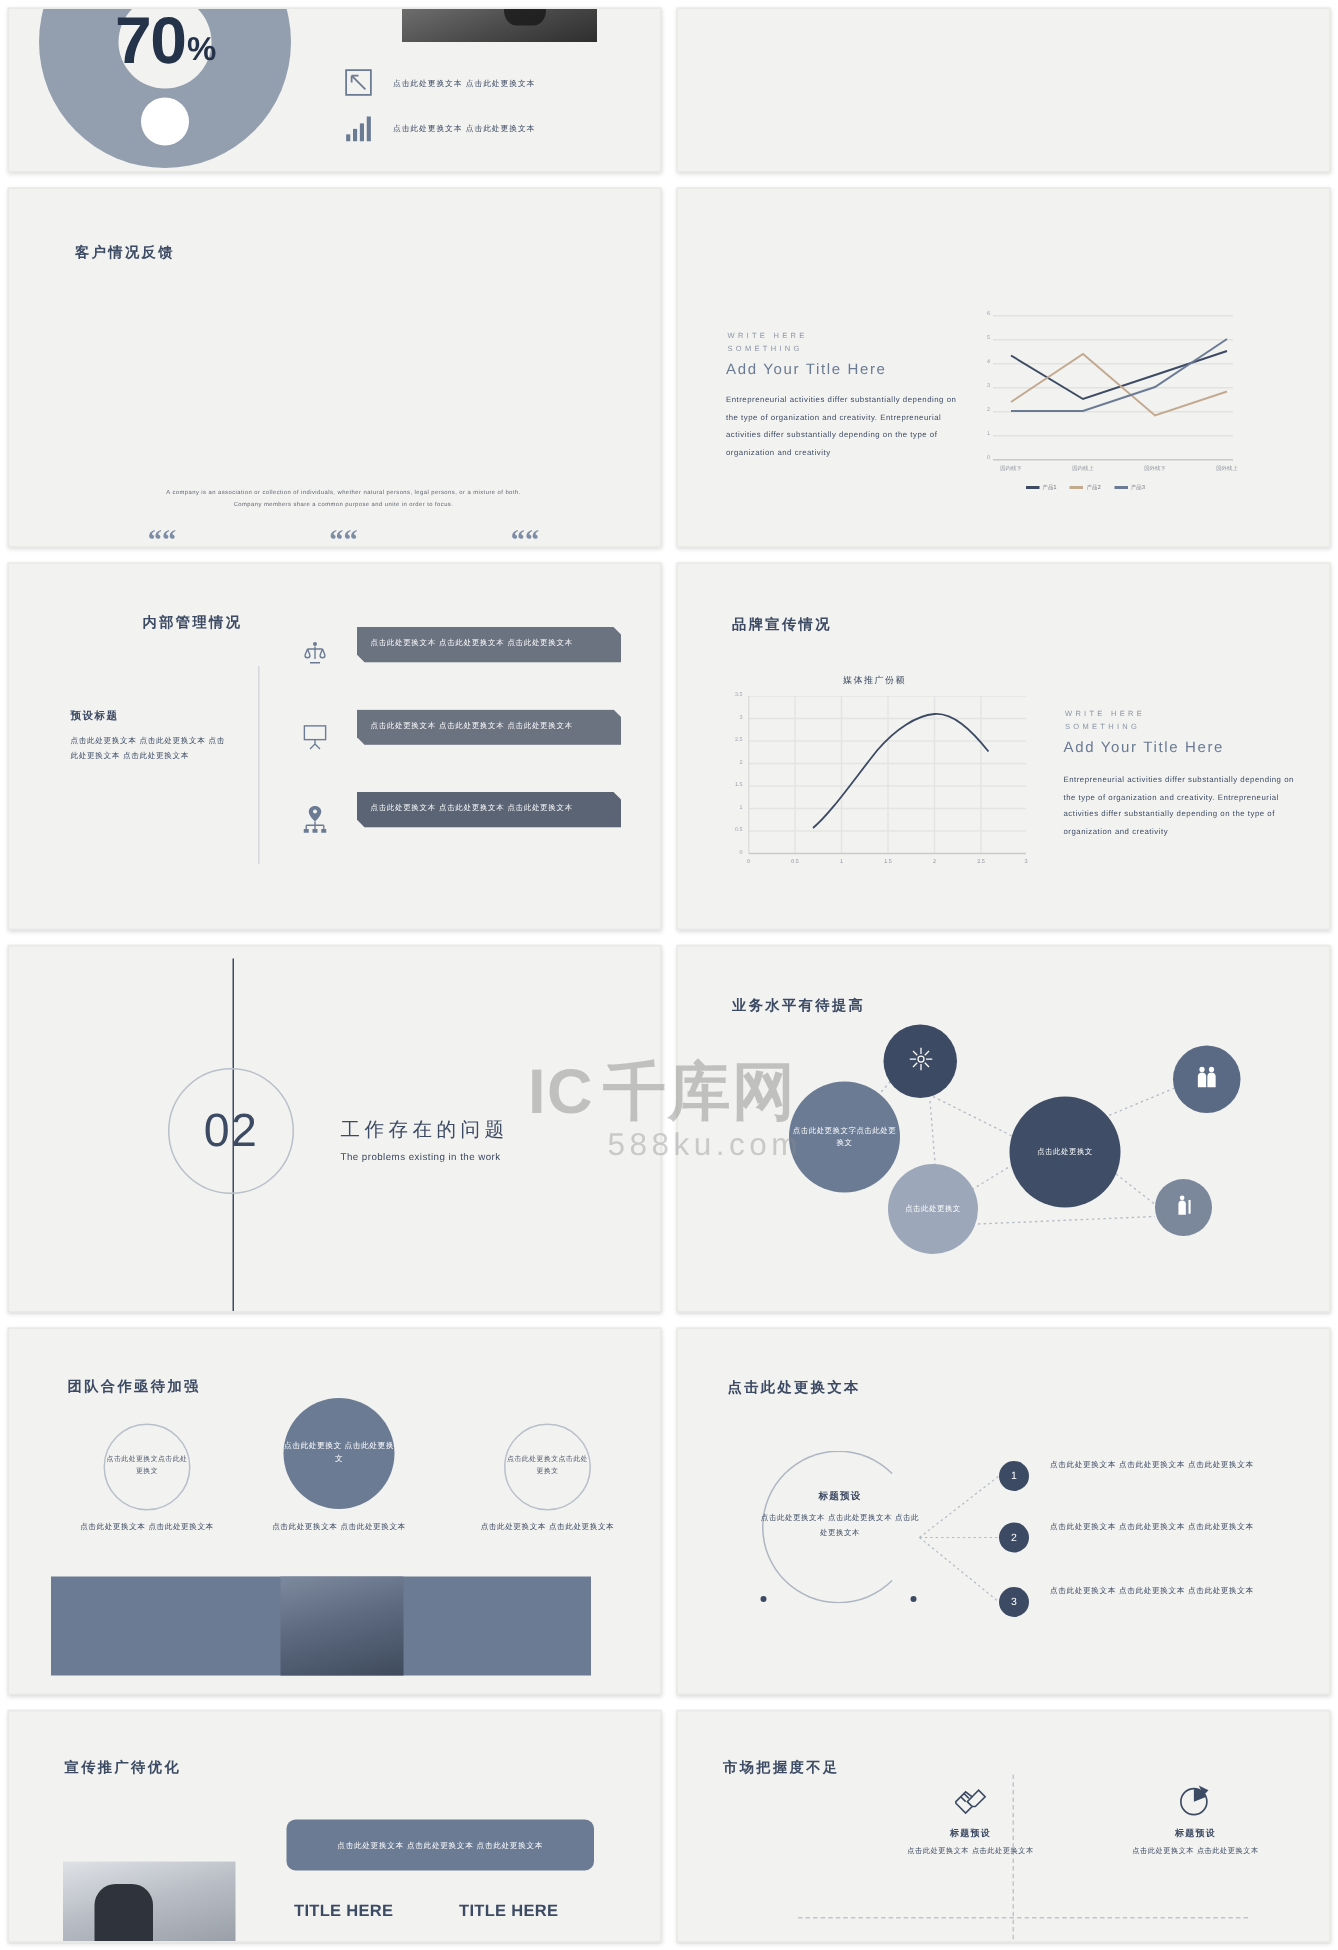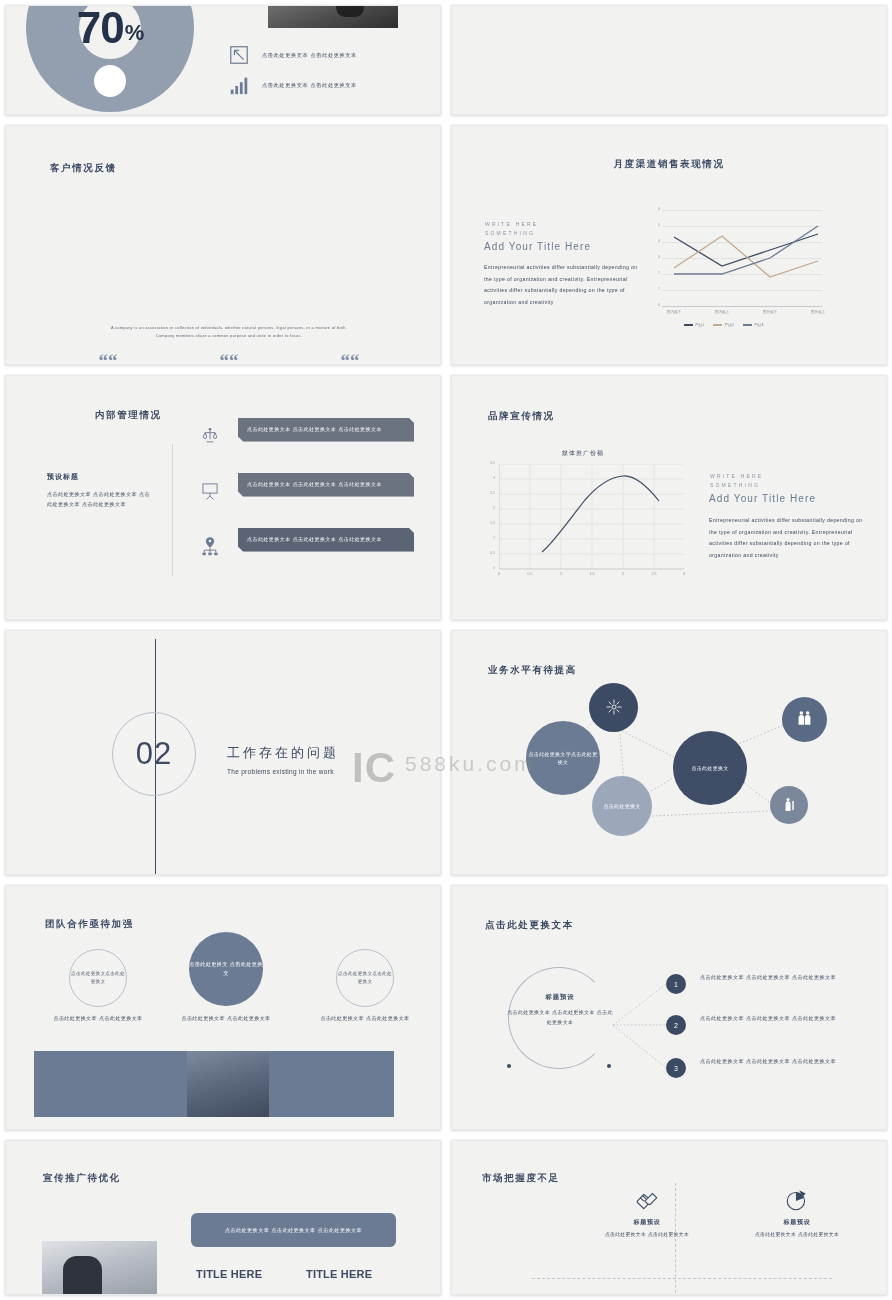--- a/index.html
+++ b/index.html
@@ -166,21 +166,21 @@
   .m-col { position:absolute; width:180px; text-align:center; }
   .m-ico { width:26px; height:26px; margin:0 auto; color:#3c4a63; }
   .m-t { margin-top:5px; font-size:6px; font-weight:bold; color:#3c4a63; letter-spacing:.8px; }
   .m-b { margin-top:4px; font-size:4.8px; line-height:1.85; color:#3c4a63; letter-spacing:.35px; }
   .dashv { position:absolute; width:0; border-left:1px dashed #c2c6cc; }
   .dashh { position:absolute; height:0; border-top:1px dashed #c2c6cc; }
 
   
   .wm { position:absolute; left:0; top:0; width:892px; height:1300px; pointer-events:none; z-index:50; }
   .wm-main { position:absolute; left:352px; top:700px; display:flex; align-items:center; gap:6px;
-             font-size:42px; font-weight:bold; color:rgba(125,125,125,.42); letter-spacing:1px;margin-top:44px; }
+             font-size:42px; font-weight:bold; color:rgba(125,125,125,.42); letter-spacing:1px; }
   .wm-sub  { position:absolute; left:405px; top:752px; font-size:21px; letter-spacing:3px;
              color:rgba(140,140,140,.40); }
 </style>
 </head>
 <body>
 
 <div class="page">
 <div class="grid">
 
   <div class="cell r1">
@@ -252,21 +252,20 @@
 
       <div class="fb-col" style="left:288px; top:228px;">
         <div class="fb-q">““</div>
 
       </div>
     </div>
   </div>
 
   <div class="cell r2">
     <div class="slide">
-      <div class="s-title cn" style="left:0; right:0; text-align:center; top:32px;">月度渠道销售表现情况</div>
 
       <div class="wh" style="left:33px; top:94px;">
         <span>WRITE HERE</span><br>
         <span>SOMETHING</span>
       </div>
       <div class="addtitle" style="left:32px; top:115px;">Add Your Title Here</div>
       <div class="para" style="left:32px; top:136px; width:156px;">Entrepreneurial activities differ substantially depending on the type of organization and creativity. Entrepreneurial activities differ substantially depending on the type of organization and creativity</div>
 
       <div class="chart-box" style="left:210px; top:84px; width:160px; height:100px;">
         <div class="ytick" style="left:-12px; top:-3px;">6</div>
@@ -570,17 +569,18 @@
         <div class="m-b cn" style="padding:0 42px;">点击此处更换文本 点击此处更换文本</div>
       </div>
     </div>
   </div>
 
 </div>
 
   <div class="wm">
     <div class="wm-main">
       <span>IC</span>
+      <span class="cn">千库网</span>
     </div>
     <div class="wm-sub">588ku.com</div>
   </div>
 
 </div>
 
 </body></html>

